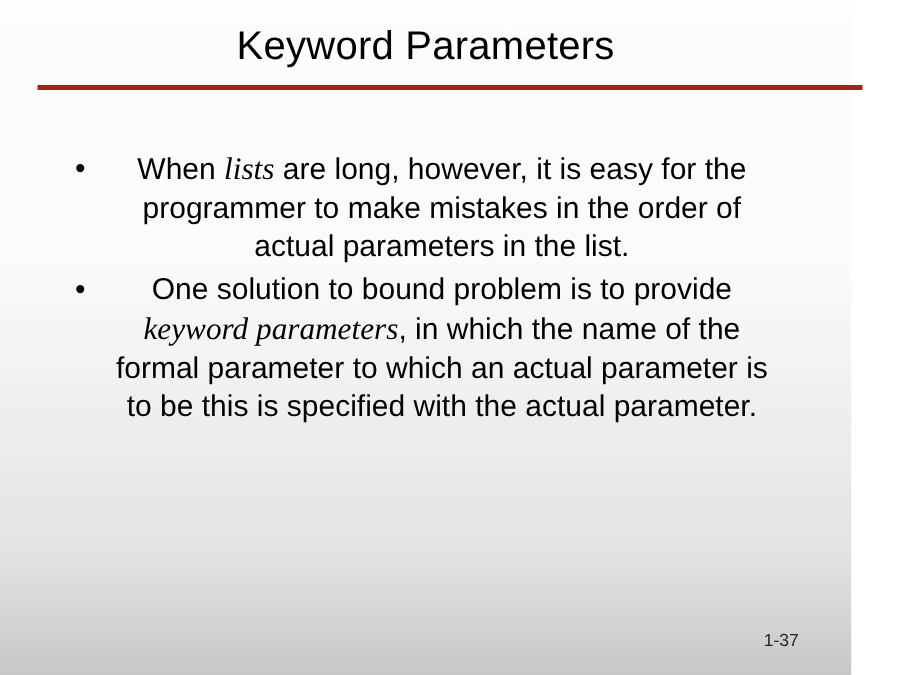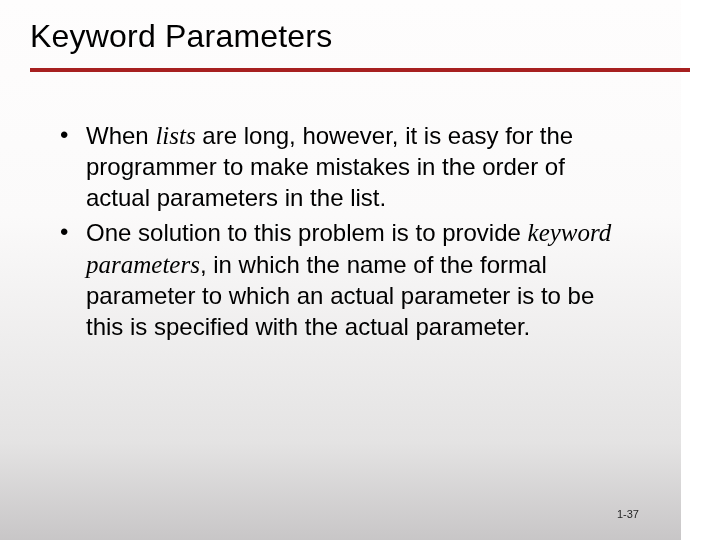--- a/index.html
+++ b/index.html
@@ -13,20 +13,21 @@
   .slide {
     position: relative;
     width: 681px;
     height: 540px;
     background: linear-gradient(to bottom,
       #fefdfd 0%,
       #fbfafa 40%,
       #e4e3e3 82%,
       #c8c6c7 100%);
     box-sizing: border-box;
+    text-align: center;
   }
   .title {
     position: absolute;
     top: 18px;
     left: 30px;
     right: 30px;
     font-size: 32px;
     font-weight: 500;
     color: #000;
     letter-spacing: 0.2px;
@@ -62,40 +63,40 @@
   }
   .italic-term {
     font-family: "Times New Roman", Times, serif;
     font-style: italic;
     font-size: 25px;
   }
   .page-num {
     position: absolute;
     bottom: 20px;
     right: 42px;
-    font-size: 11px;
+    font-size: 14px;
     color: #252525;
   }
 </style>
 </head>
 <body>
 
 <div class="slide">
 
   <div class="title">Keyword Parameters</div>
 
   <div class="rule"></div>
 
   <div class="content">
 
     <div class="bullet">
       <span>When </span><span class="italic-term">lists</span><span> are long, however, it is easy for the programmer to make mistakes in the order of actual parameters in the list.</span>
     </div>
 
     <div class="bullet">
-      <span>One solution to this problem is to provide </span><span class="italic-term">keyword parameters</span><span>, in which the name of the formal parameter to which an actual parameter is to be this is specified with the actual parameter.</span>
+      <span>One solution to bound problem is to provide </span><span class="italic-term">keyword parameters</span><span>, in which the name of the formal parameter to which an actual parameter is to be this is specified with the actual parameter.</span>
     </div>
 
   </div>
 
   <div class="page-num">1-37</div>
 
 </div>
 
 </body></html>

